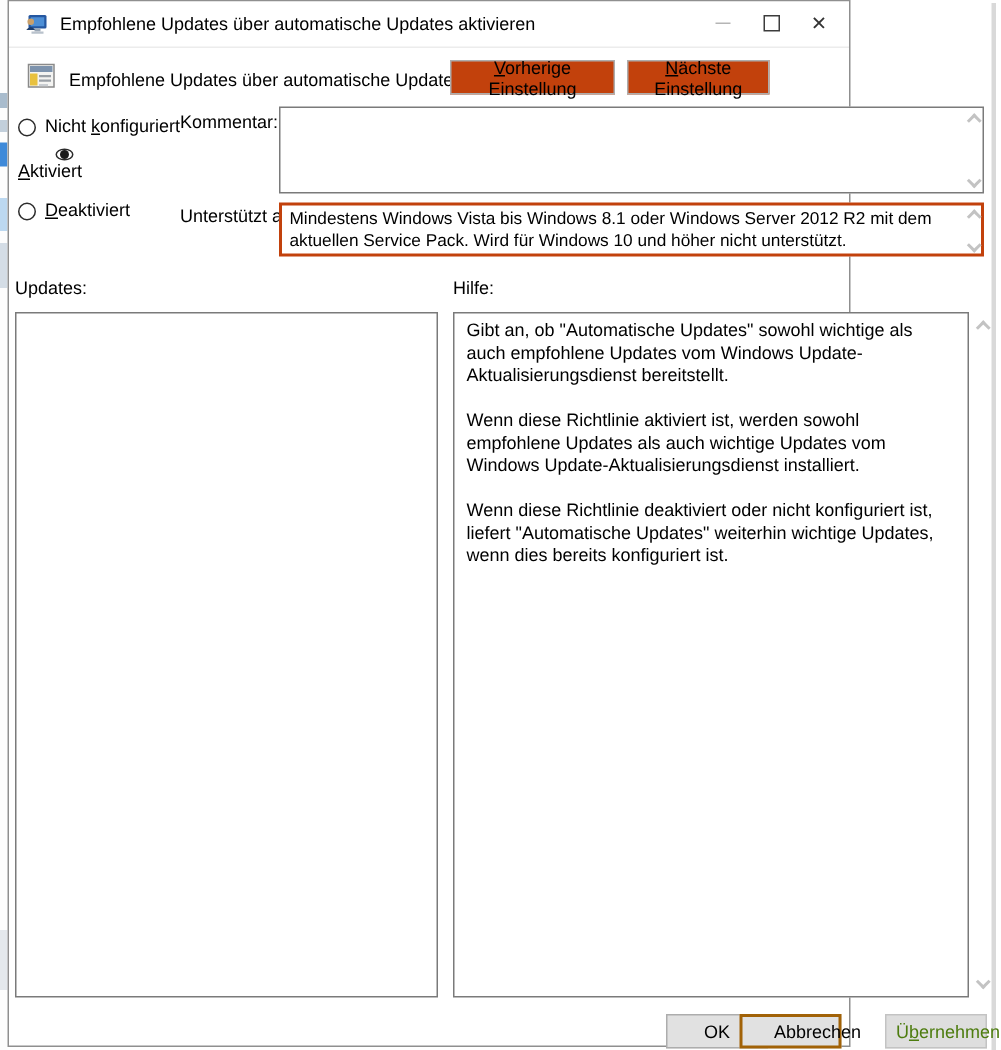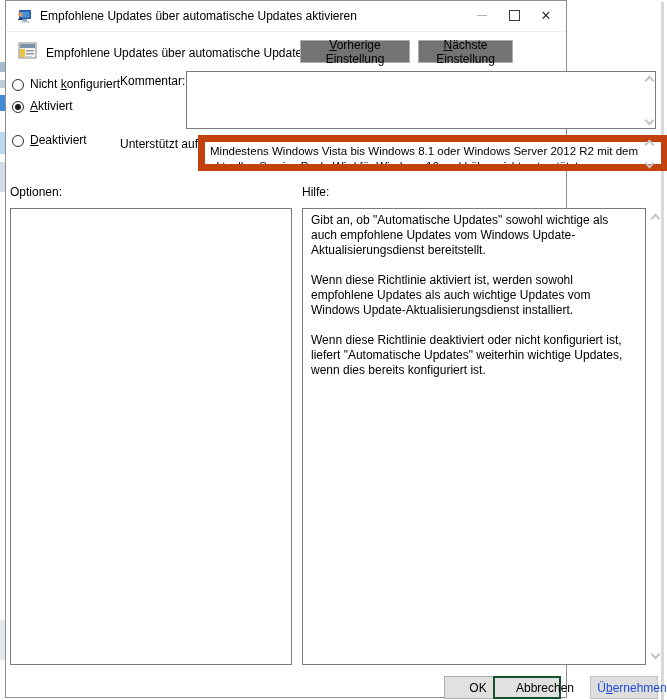--- a/index.html
+++ b/index.html
@@ -29,47 +29,47 @@
   .btn-max{right:36px;}
   .btn-close{right:4px;font-size:13px;color:#333;}
   .min-glyph{width:10px;height:1px;background:#b5b5b5;}
   .max-glyph{width:9px;height:9px;border:1px solid #3c3c3c;background:transparent;}
 
   
   .hdr-icon{position:absolute;left:12px;top:41px;width:20px;height:18px;}
   .hdr-title{position:absolute;left:40px;top:45px;white-space:nowrap;}
   .nav-btn{
     position:absolute;top:39px;height:23px;box-sizing:border-box;
-    background:#737373;border:1px solid #adadad;
+    background:#c2410c;border:1px solid #adadad;
     font-family:inherit;font-size:12px;color:#000;
     display:flex;align-items:center;justify-content:center;padding:0;
   }
   .btn-prev{left:294px;width:110px;}
   .btn-next{left:412px;width:95px;justify-content:center;}
   .ak{text-decoration:underline;}
 
   
   .radio-row{position:absolute;left:6px;height:14px;display:flex;align-items:flex-end;}
-  .r0{top:76px;} .r1{top:98px;} .r2{top:120px;margin-top:12px;}
+  .r0{top:76px;} .r1{top:98px;flex-direction:column;} .r2{top:120px;margin-top:12px;}
   .radio-circle{width:12px;height:12px;border:1px solid #2b2b2b;border-radius:50%;background:#fff;
     display:inline-flex;align-items:center;justify-content:center;margin-right:6px;box-sizing:border-box;}
   .radio-circle .dot{width:6px;height:6px;border-radius:50%;background:#1a1a1a;display:none;}
   .radio-circle.checked .dot{display:block;}
 
   
   .lbl-comment{position:absolute;left:114px;top:73px;text-align:right;}
   .comment-box{
     position:absolute;left:180px;top:70px;width:470px;height:58px;box-sizing:border-box;
     border:1px solid #7a7a7a;background:#fff;resize:none;outline:none;
     font-family:inherit;font-size:12px;padding:2px 16px 2px 4px;
   }
   .lbl-supported{position:absolute;left:114px;top:136px;}
   .supported-box{
-    position:absolute;left:192px;top:134px;width:470px;height:36px;box-sizing:border-box;
-    border:7px solid #c2410c;background:#fff;
+    position:absolute;left:180px;top:134px;width:470px;height:36px;box-sizing:border-box;
+    border:2px solid #c2410c;background:#fff;
     font-size:11.5px;line-height:15px;padding:2px 18px 2px 5px;overflow:hidden;
   }
 
   
   .lbl-options{position:absolute;left:4px;top:184px;}
   .lbl-help{position:absolute;left:296px;top:184px;}
 
   
   .options-box{
     position:absolute;left:4px;top:207px;width:282px;height:457px;box-sizing:border-box;
@@ -88,22 +88,22 @@
   .chev-up{border-left:2px solid #c3c3c3;border-top:2px solid #c3c3c3;transform:rotate(45deg);}
   .chev-down{border-right:2px solid #c3c3c3;border-bottom:2px solid #c3c3c3;transform:rotate(45deg);}
 
   
   .foot-btn{
     position:absolute;top:675px;width:68px;height:23px;box-sizing:border-box;
     background:#e1e1e1;border:1px solid #adadad;font-family:inherit;font-size:12px;color:#000;
     display:flex;align-items:center;justify-content:center;padding:0;
   }
   .btn-ok{left:438px;}
-  .btn-cancel{left:487px;border:2px solid #14532d;padding-left:36px;}
-  .btn-apply{left:584px;background:#dedede;border:1px solid #c3c3c3;color:#1d4ed8;padding-left:16px;}
+  .btn-cancel{left:487px;border:2px solid #a16207;padding-left:36px;}
+  .btn-apply{left:584px;background:#dedede;border:1px solid #c3c3c3;color:#4d7c0f;padding-left:16px;}
 </style>
 </head>
 <body>
 
 <div class="bg-sliver">
   <div class="frag" style="top:62px;height:10px;background:#a9bccd;"></div>
   <div class="frag" style="top:80px;height:8px;background:#c2cfdb;"></div>
   <div class="frag" style="top:95px;height:16px;background:#3f8ad9;"></div>
   <div class="frag" style="top:132px;height:22px;background:#bcd8f0;"></div>
   <div class="frag" style="top:162px;height:30px;background:#d4dde6;"></div>
@@ -173,21 +173,21 @@
   <span class="lbl-comment">Kommentar:</span>
   <textarea class="comment-box" value="" style=""></textarea>
   <span class="chev chev-up" style="left:640px;top:76px;"></span>
   <span class="chev chev-down" style="left:640px;top:116px;"></span>
 
   <span class="lbl-supported">Unterstützt auf:</span>
   <div class="supported-box">Mindestens Windows Vista bis Windows 8.1 oder Windows Server 2012 R2 mit dem aktuellen Service Pack. Wird für Windows 10 und höher nicht unterstützt.</div>
   <span class="chev chev-up" style="left:640px;top:140px;"></span>
   <span class="chev chev-down" style="left:640px;top:159px;"></span>
 
-  <span class="lbl-options">Optionen:</span>
+  <span class="lbl-options">Updates:</span>
   <span class="lbl-help">Hilfe:</span>
 
   <div class="options-box"></div>
 
   <div class="help-box">
     <p>Gibt an, ob "Automatische Updates" sowohl wichtige als auch empfohlene Updates vom Windows Update-Aktualisierungsdienst bereitstellt.</p>
     <p>Wenn diese Richtlinie aktiviert ist, werden sowohl empfohlene Updates als auch wichtige Updates vom Windows Update-Aktualisierungsdienst installiert.</p>
     <p>Wenn diese Richtlinie deaktiviert oder nicht konfiguriert ist, liefert "Automatische Updates" weiterhin wichtige Updates, wenn dies bereits konfiguriert ist.</p>
   </div>
   <div class="help-scroll">

